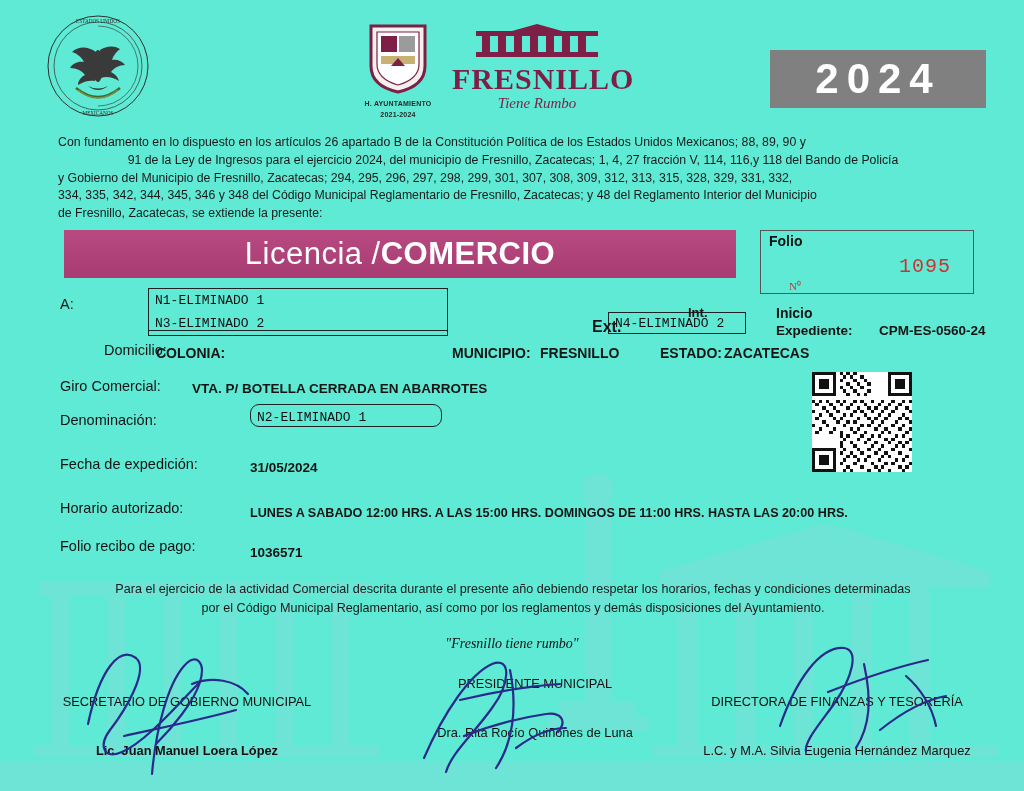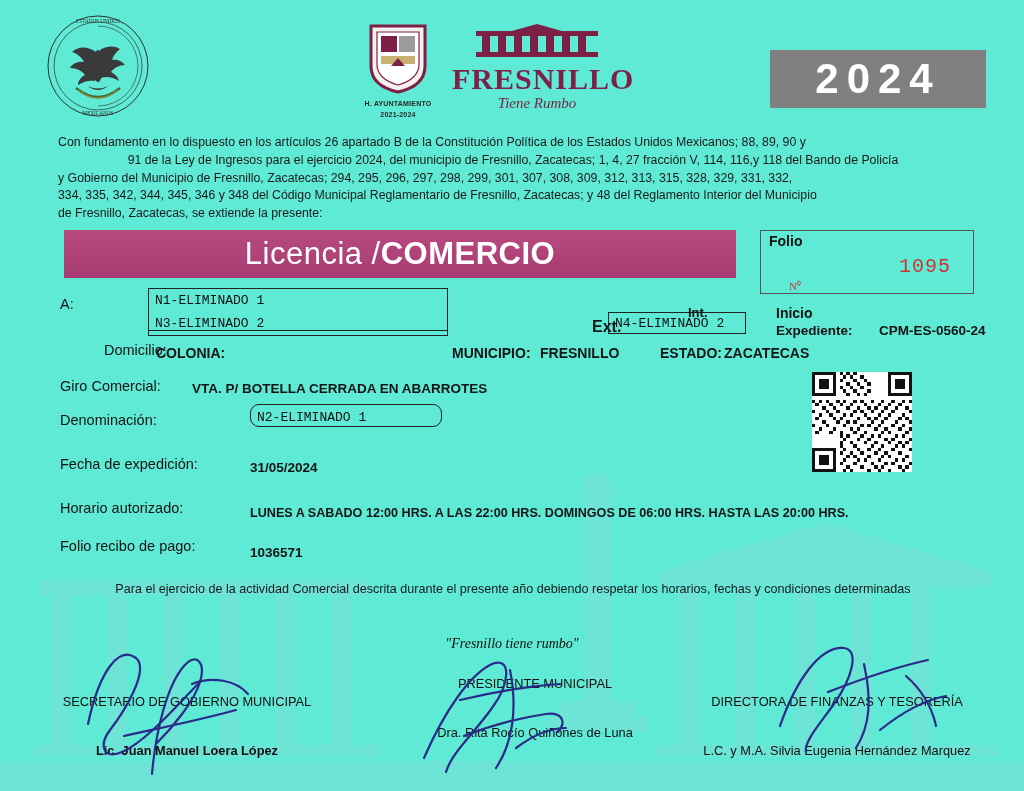--- a/index.html
+++ b/index.html
@@ -360,21 +360,21 @@
     <div class="lbl" style="left:60px; top:378px;">Giro Comercial:</div>
     <div class="val" style="left:192px; top:381px;">VTA. P/ BOTELLA CERRADA EN ABARROTES</div>
 
     <div class="lbl" style="left:60px; top:412px;">Denominación:</div>
     <div class="boxed" style="left:250px; top:404px; width:192px; height:23px; line-height:21px;border-radius:9px;">N2-ELIMINADO 1</div>
 
     <div class="lbl" style="left:60px; top:456px;">Fecha de expedición:</div>
     <div class="val" style="left:250px; top:460px;">31/05/2024</div>
 
     <div class="lbl" style="left:60px; top:500px;">Horario autorizado:</div>
-    <div class="val" style="left:250px; top:506px; font-size:12.6px;">LUNES A SABADO 12:00 HRS. A LAS 22:00 HRS. DOMINGOS DE 06:00 HRS. HASTA LAS 20:00 HRS.</div>
+    <div class="val" style="left:250px; top:506px; font-size:12.6px;">LUNES A SABADO 12:00 HRS. A LAS 15:00 HRS. DOMINGOS DE 11:00 HRS. HASTA LAS 20:00 HRS.</div>
 
     <div class="lbl" style="left:60px; top:538px;">Folio recibo de pago:</div>
     <div class="val" style="left:250px; top:545px;">1036571</div>
 
     <svg class="qr" viewBox="0 0 29 29" shape-rendering="crispEdges">
       <rect width="29" height="29" fill="#ffffff"></rect>
       <g fill="#111111">
         <rect x="0" y="0" width="7" height="1"></rect>
           <rect x="0" y="6" width="7" height="1"></rect>
         <rect x="0" y="0" width="1" height="7"></rect>
@@ -565,20 +565,21 @@
           <rect x="16" y="28" width="1" height="1"></rect>
         <rect x="19" y="28" width="1" height="1"></rect>
           <rect x="22" y="28" width="1" height="1"></rect>
           <rect x="26" y="28" width="1" height="1"></rect>
       </g>
     </svg>
   </div>
 
   <div class="closing">
     <div>Para el ejercicio de la actividad Comercial descrita durante el presente año debiendo respetar los horarios, fechas y condiciones determinadas</div>
+    <div>por el Código Municipal Reglamentario, así como por los reglamentos y demás disposiciones del Ayuntamiento.</div>
   </div>
 
   <div class="motto">"Fresnillo tiene rumbo"</div>
 
   <div class="sig-block" style="left:22px; top:694px; width:330px;">
     <div class="sig-role">SECRETARIO DE GOBIERNO MUNICIPAL</div>
     <div class="sig-name">Lic. Juan Manuel Loera  López</div>
   </div>
 
   <div class="sig-block" style="left:400px; top:676px; width:270px;">

